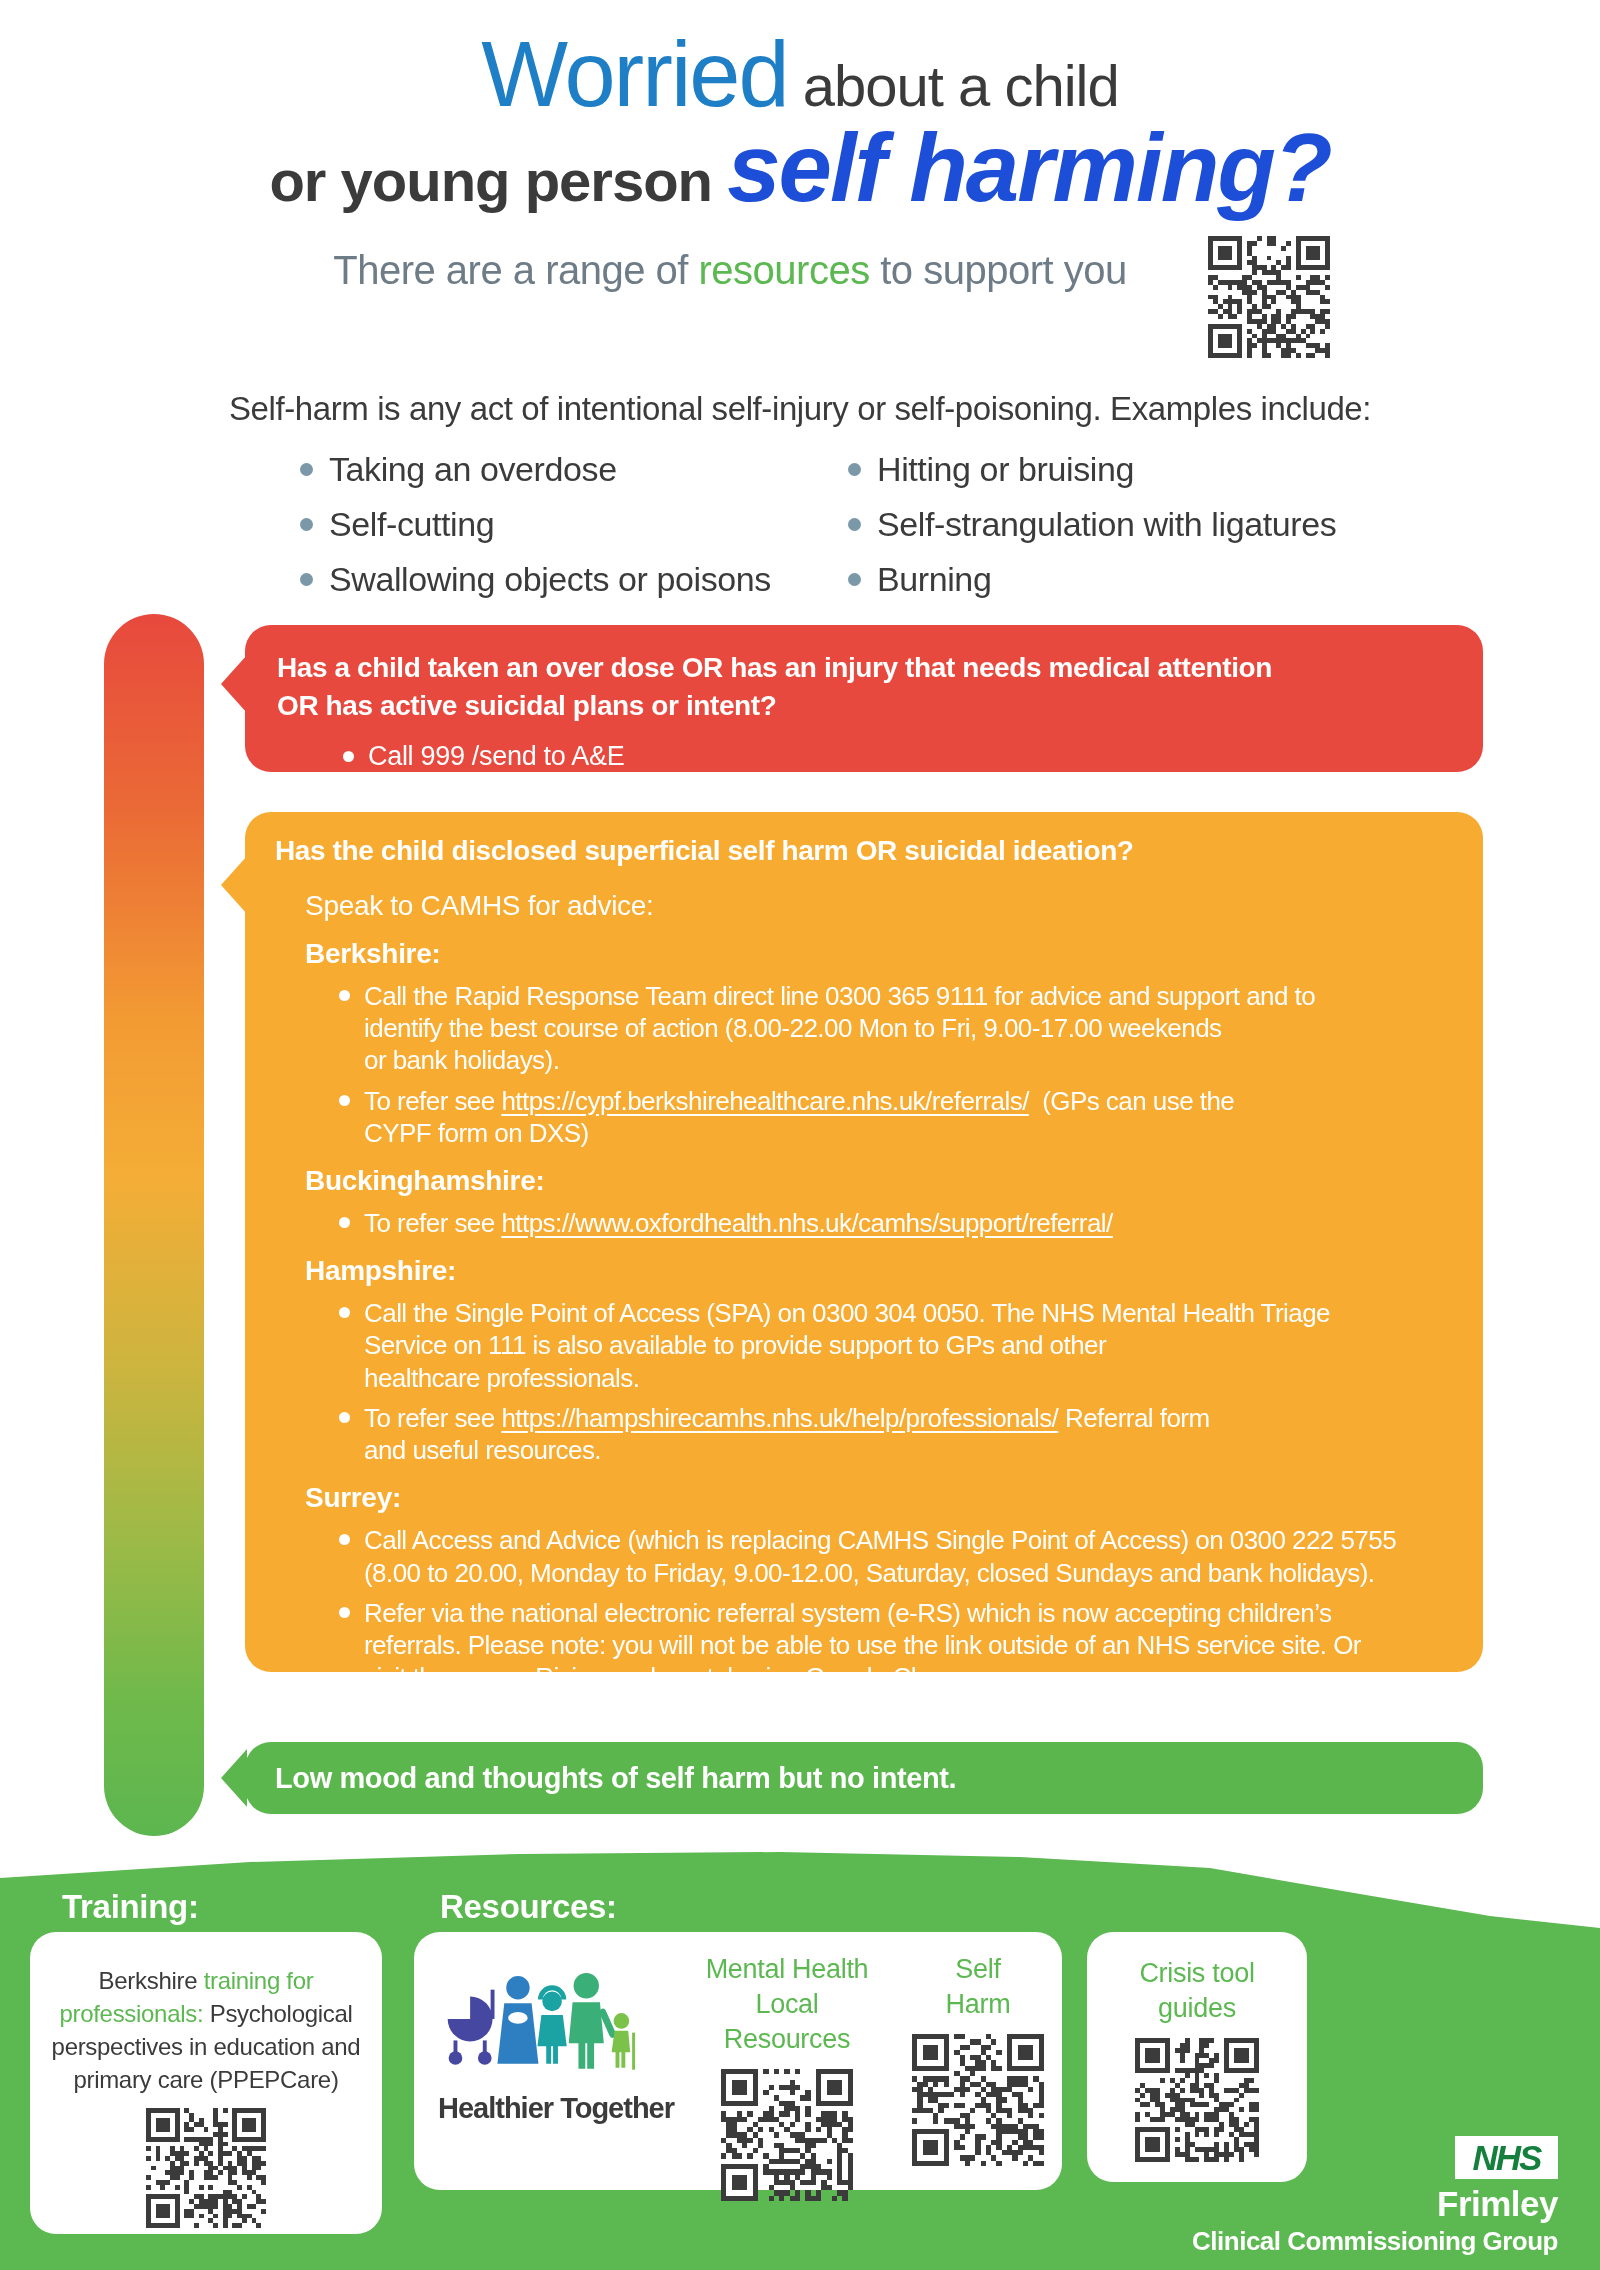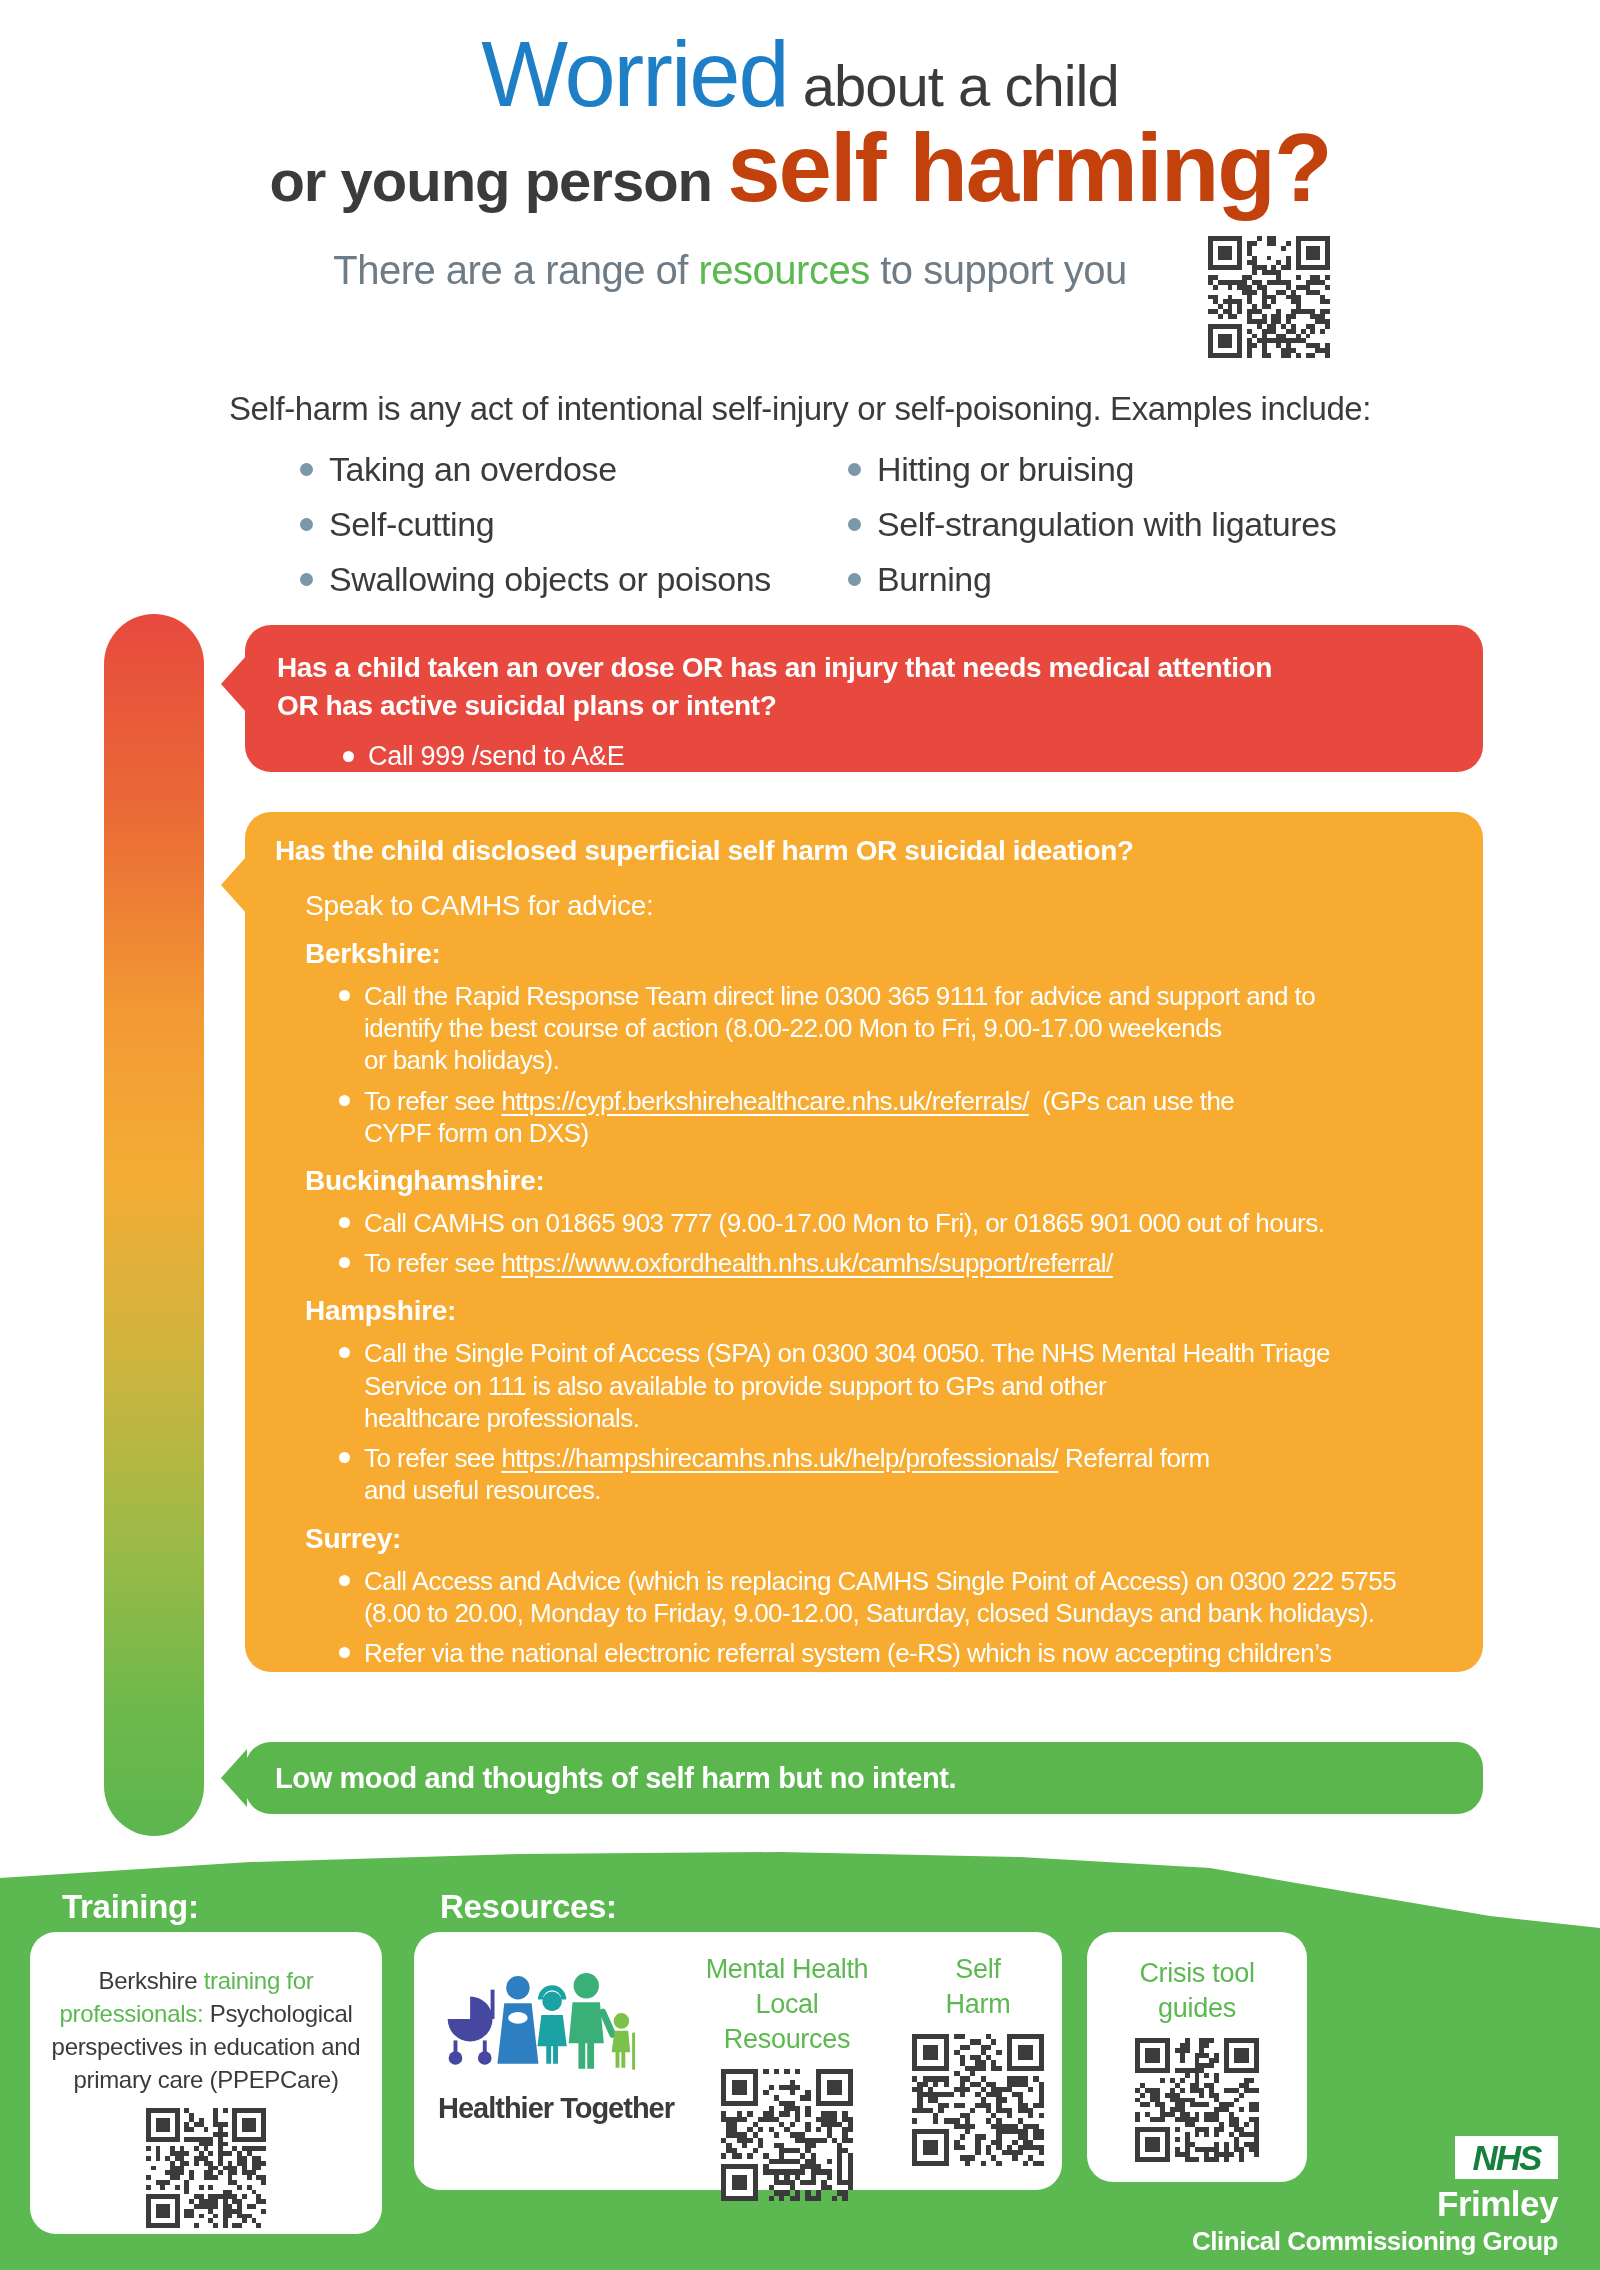--- a/index.html
+++ b/index.html
@@ -4,21 +4,21 @@
 <style>
   html,body{margin:0;padding:0;background:#e9e9e9;}
   #page{position:relative;width:1600px;height:2270px;background:#ffffff;margin:0 auto;
         font-family:"Liberation Sans",sans-serif;overflow:hidden;}
 
   
   .title{position:absolute;left:0;top:26px;width:100%;text-align:center;color:#3b3b3b;}
   .title .l1{font-size:58px;font-weight:normal;line-height:1.05;letter-spacing:-1px;}
   .title .l2{font-size:58px;font-weight:bold;margin-top:-10px;letter-spacing:-1px;}
   .blue-big1{font-size:92px;color:#1e7ec6;letter-spacing:-2px;}
-  .blue-big2{font-size:96px;color:#c2410c;letter-spacing:-2px;}
+  .blue-big2{font-size:96px;color:#1d4ed8;letter-spacing:-2px;font-style:italic;}
 
   
   .subtitle{position:absolute;left:70px;top:243px;width:1320px;text-align:center;
             font-size:40px;color:#6e7c87;line-height:1.38;letter-spacing:-0.5px;}
   .res-green{color:#5cb850;}
   .qr-top{position:absolute;left:1208px;top:236px;width:122px;height:122px;}
 
   
   .intro{position:absolute;left:30px;top:390px;width:1540px;text-align:center;
          font-size:33px;color:#3b3b3b;letter-spacing:-0.4px;}
@@ -384,24 +384,20 @@
     <span class="wdot"></span>
     <span class="bullet-text"><span>To refer see </span><span class="lnk">https://cypf.berkshirehealthcare.nhs.uk/referrals/</span><span>  (GPs can use the
 CYPF form on DXS)</span></span>
   </div>
 </div>
   </div>
 
   <div class="region">
     <div class="region-name">Buckinghamshire:</div>
     <div class="bullets">
-  <div class="bullet-row">
-    <span class="wdot"></span>
-    <span class="bullet-text"><span>Call CAMHS on 01865 903 777 (9.00-17.00 Mon to Fri), or 01865 901 000 out of hours.</span></span>
-  </div>
 
   <div class="bullet-row">
     <span class="wdot"></span>
     <span class="bullet-text"><span>To refer see </span><span class="lnk">https://www.oxfordhealth.nhs.uk/camhs/support/referral/</span></span>
   </div>
 </div>
   </div>
 
   <div class="region">
     <div class="region-name">Hampshire:</div>

